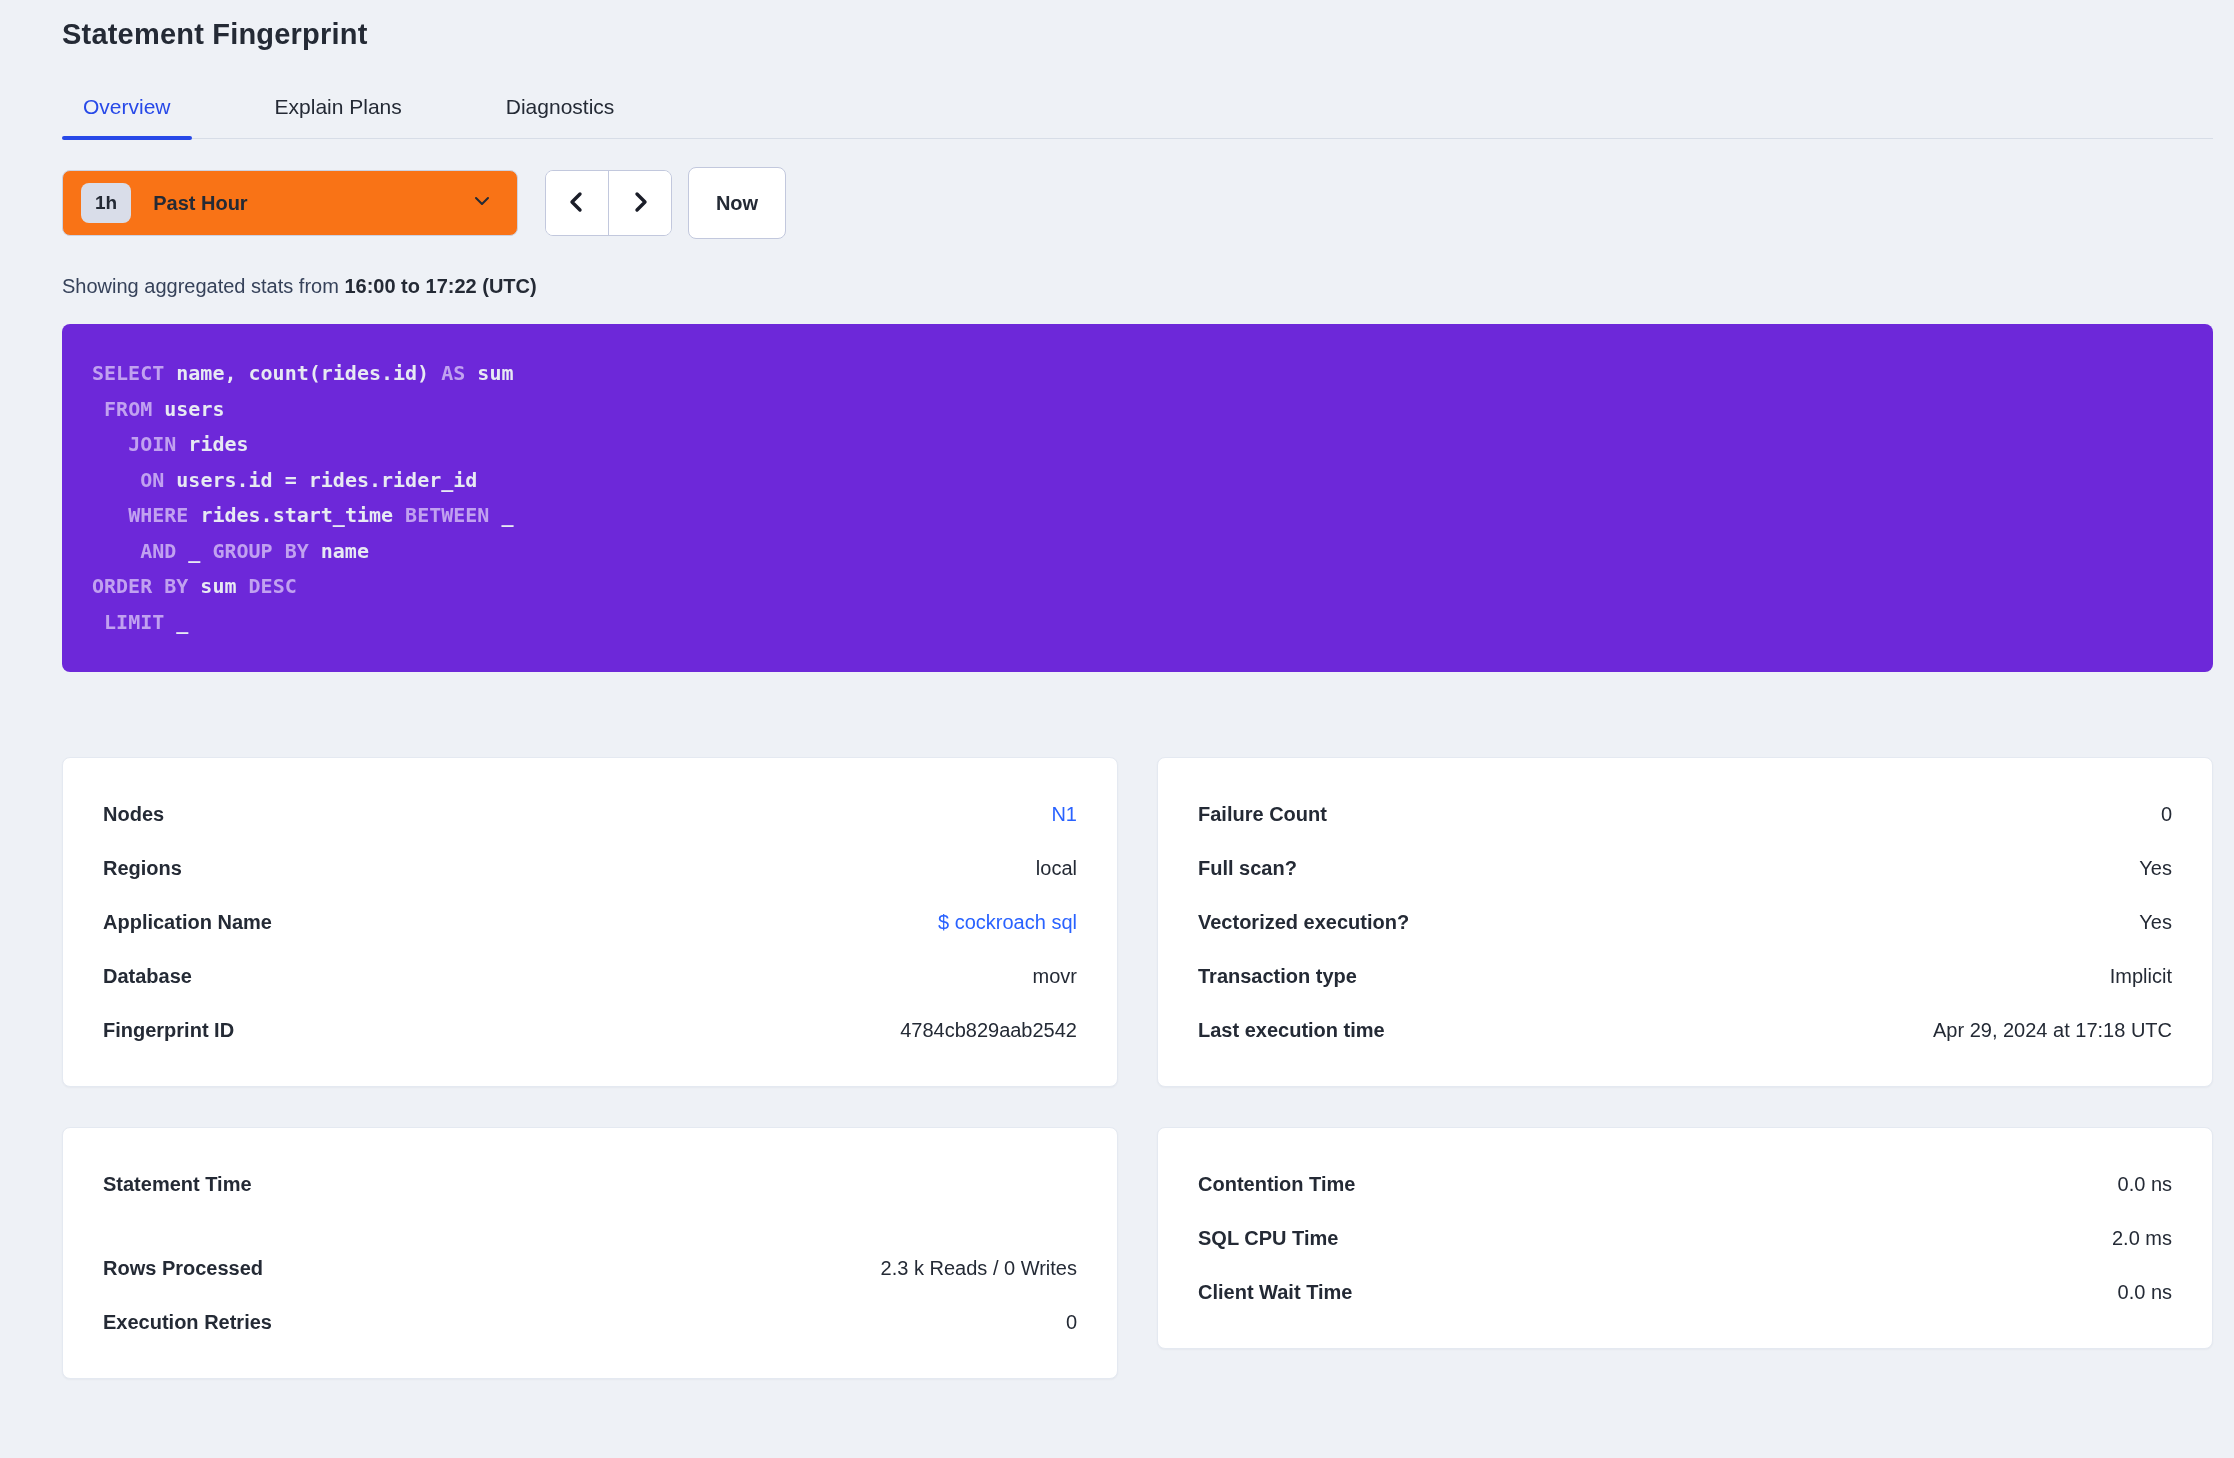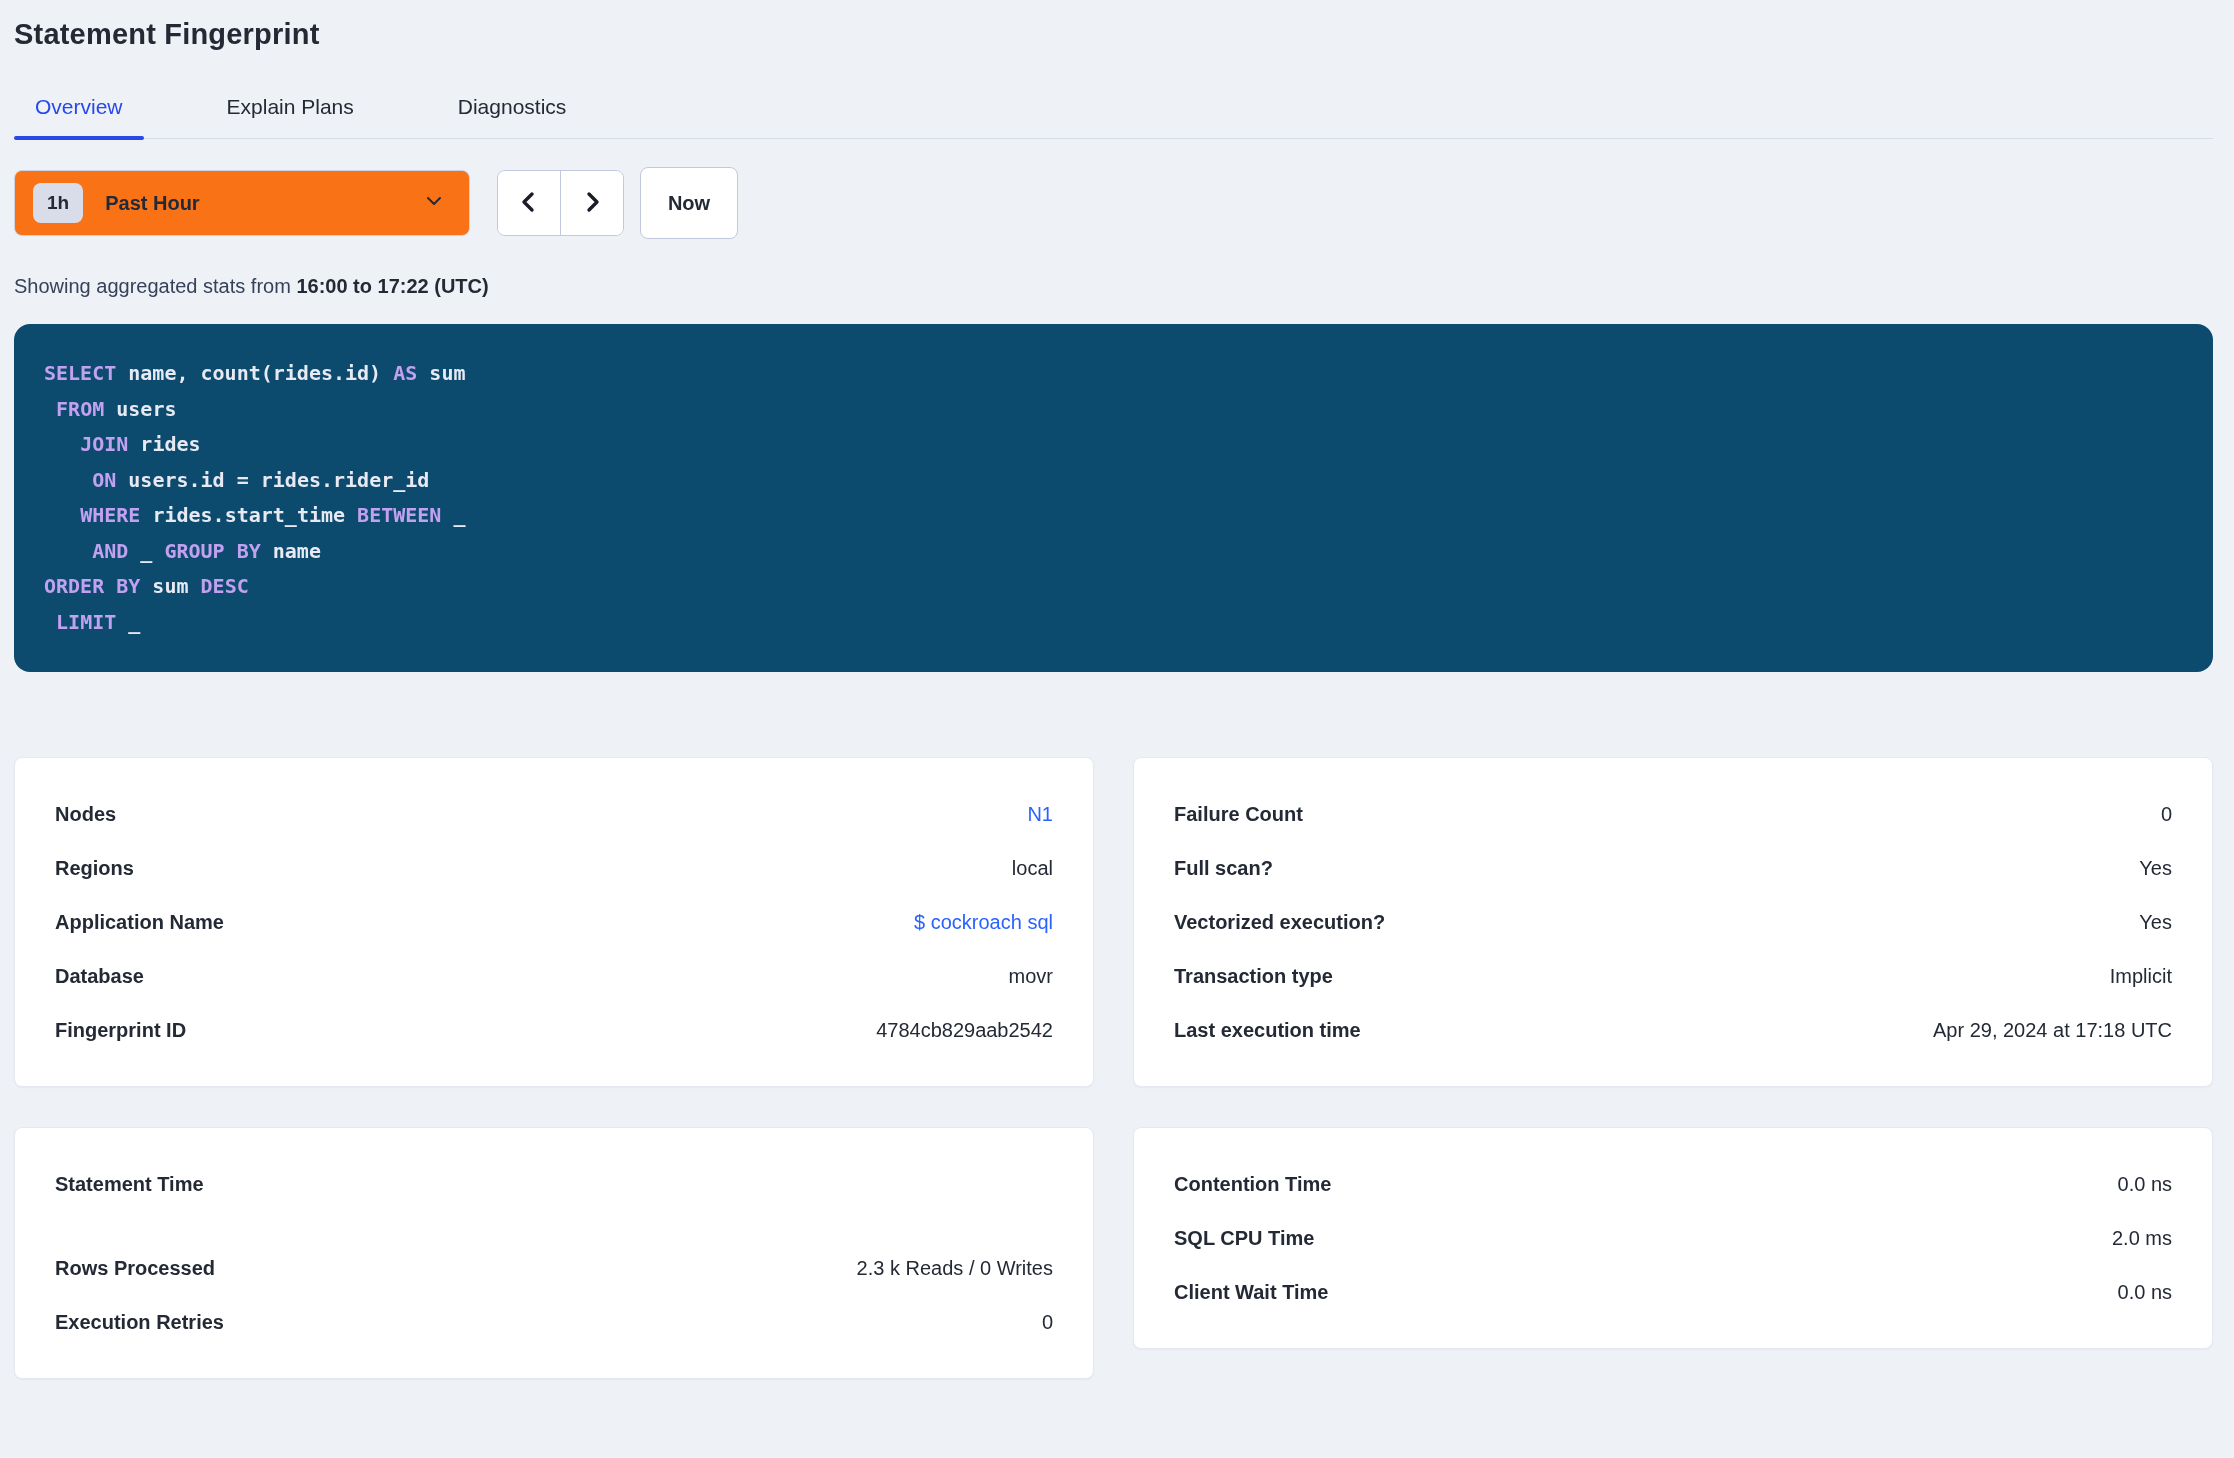--- a/index.html
+++ b/index.html
@@ -3,21 +3,21 @@
 <meta charset="utf-8">
 <style>
   * { box-sizing: border-box; margin: 0; padding: 0; }
   html, body { width: 2234px; height: 1458px; }
   body {
     background: #eef1f6;
     font-family: "Liberation Sans", sans-serif;
     color: #242a35;
     overflow: hidden;
   }
-  .page { padding: 18px 21px 0 14px; }
+  .page { padding: 18px 21px 0 14px; margin-left: 48px; }
 
   
   .title {
     font-size: 29px;
     font-weight: 700;
     color: #242a35;
     letter-spacing: 0.2px;
   }
 
   
@@ -117,22 +117,22 @@
   .note {
     margin-top: 36px;
     font-size: 20px;
     color: #36425a;
   }
   .note strong { color: #242a35; font-weight: 700; }
 
   
   .sql {
     margin-top: 26px;
-    background: #0c4a6e;
-    border-radius: 16px;
+    background: #6d28d9;
+    border-radius: 8px;
     padding: 32px 30px;
     font-family: "DejaVu Sans Mono", monospace;
     font-size: 20px;
     line-height: 35.5px;
     white-space: pre;
     overflow: hidden;
   }
   .sql .kw { color: #c1a1f0; font-weight: 700; }
   .sql .id { color: #e7e9f3; font-weight: 700; }
 

